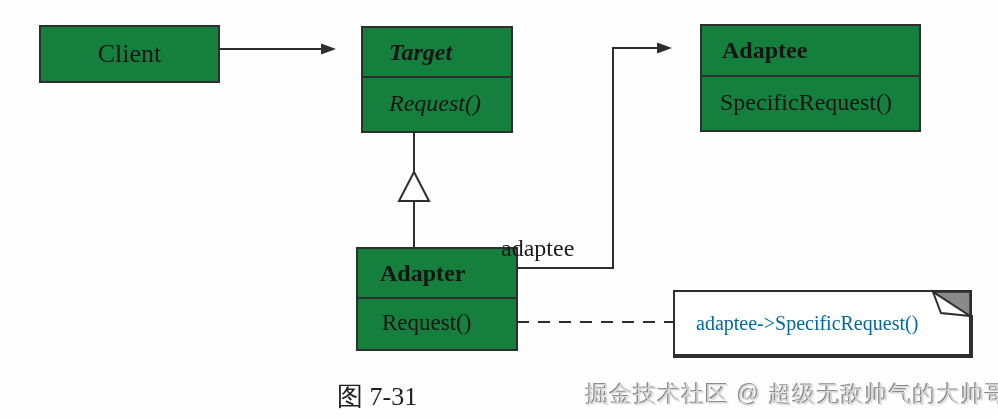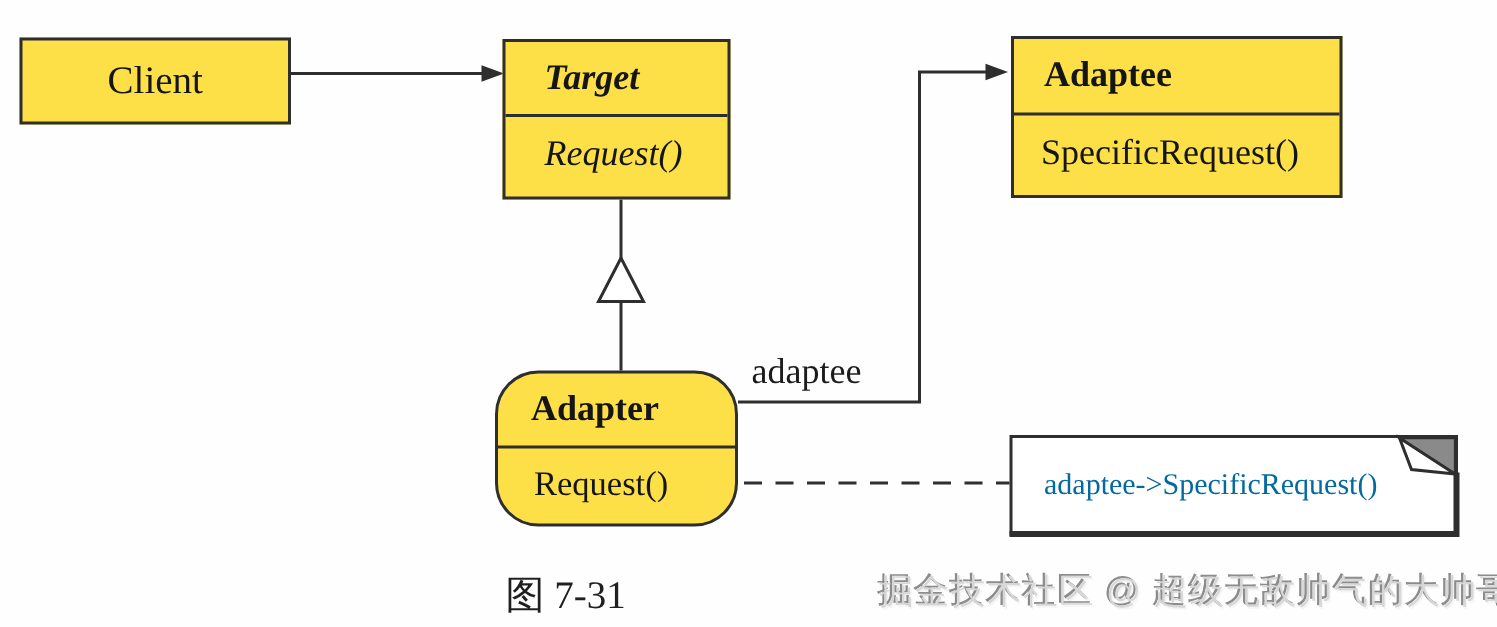--- a/index.html
+++ b/index.html
@@ -5,21 +5,21 @@
   :root { --line:#2e2e2e; --fold:#8a8a8a; }
   * { box-sizing:border-box; margin:0; padding:0; }
   html,body { width:998px; height:418px; background:#ffffff; overflow:hidden; }
   .canvas {
     position:relative; width:998px; height:418px; background:#fefefe;
     font-family:"Liberation Serif","DejaVu Serif",serif; color:#111;
   }
   svg.connectors { position:absolute; left:0; top:0; width:998px; height:418px; color:var(--line); }
 
   .uml-class {
-    position:absolute; background:#fde047; border:2px solid var(--line);
+    position:absolute; background:#15803d; border:2px solid var(--line);margin-left:26px;
   }
   .compartment {
     display:flex; align-items:center; padding-left:26px; font-size:24px; color:#151515;
     white-space:nowrap;
   }
   .title-row { font-weight:bold; border-bottom:2px solid var(--line); }
   .italic { font-style:italic; }
   .centered { justify-content:center; padding-left:0; }
 
   .assoc-label {
@@ -85,21 +85,21 @@
   <div class="uml-class" style="left:335px; top:26px; width:152px; height:107px;">
     <div class="compartment title-row italic" style="height:50px;">Target</div>
     <div class="compartment italic" style="height:51px;">Request()</div>
   </div>
 
   <div class="uml-class" style="left:674px; top:24px; width:221px; height:108px; padding:0;">
     <div class="compartment title-row" style="height:51px; padding-left:20px;">Adaptee</div>
     <div class="compartment" style="height:51px; padding-left:18px;font-family:Liberation Serif, serif;">SpecificRequest()</div>
   </div>
 
-  <div class="uml-class" style="left:330px; top:247px; width:162px; height:104px;border-radius:29px;">
+  <div class="uml-class" style="left:330px; top:247px; width:162px; height:104px;">
     <div class="compartment title-row" style="height:50px; padding-left:22px;">Adapter</div>
     <div class="compartment" style="height:48px; padding-left:24px; font-size:23px;">Request()</div>
   </div>
 
   <div class="assoc-label">adaptee</div>
 
   <div class="note-text">adaptee-&gt;SpecificRequest()</div>
 
   <div class="caption">
     <span class="fig-num">图 7-31</span>

